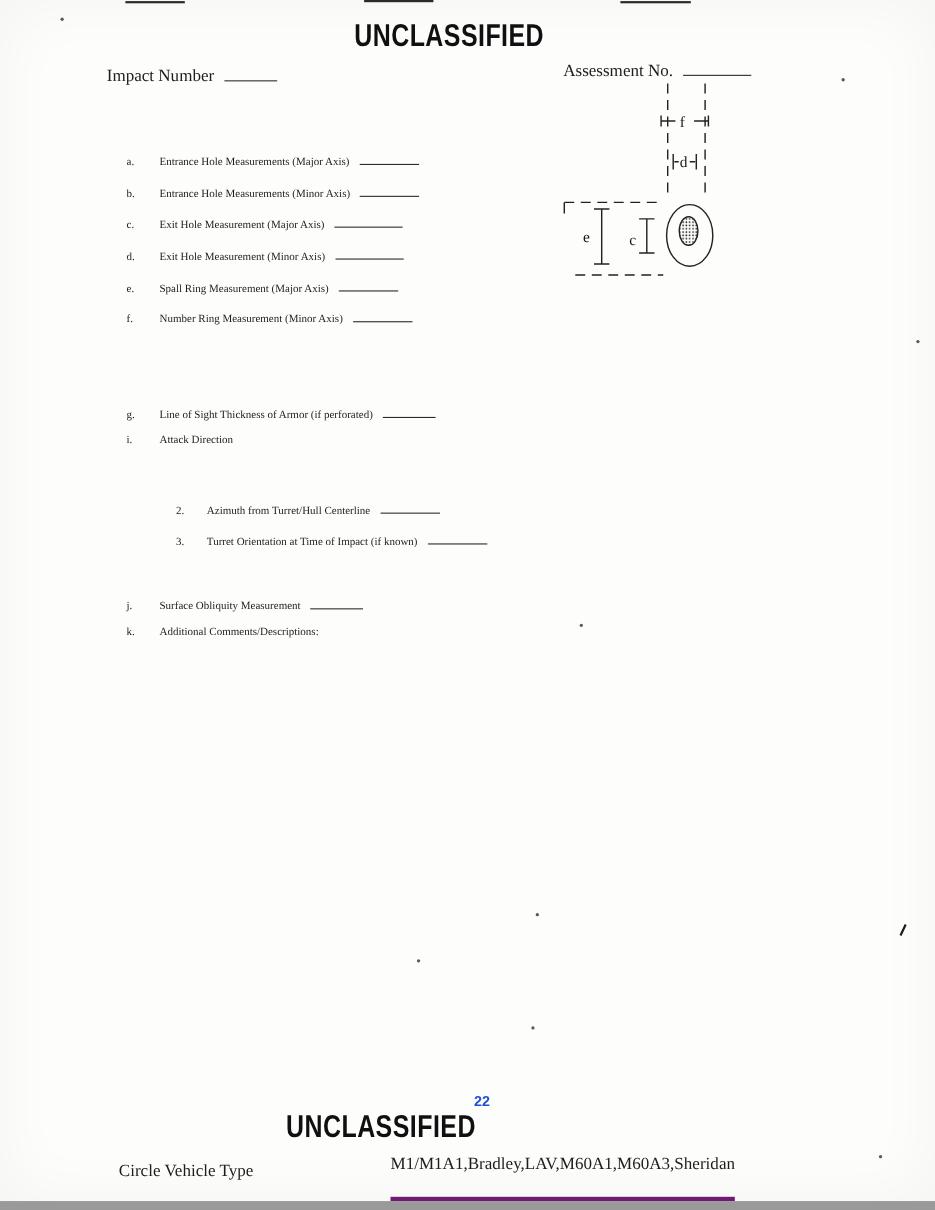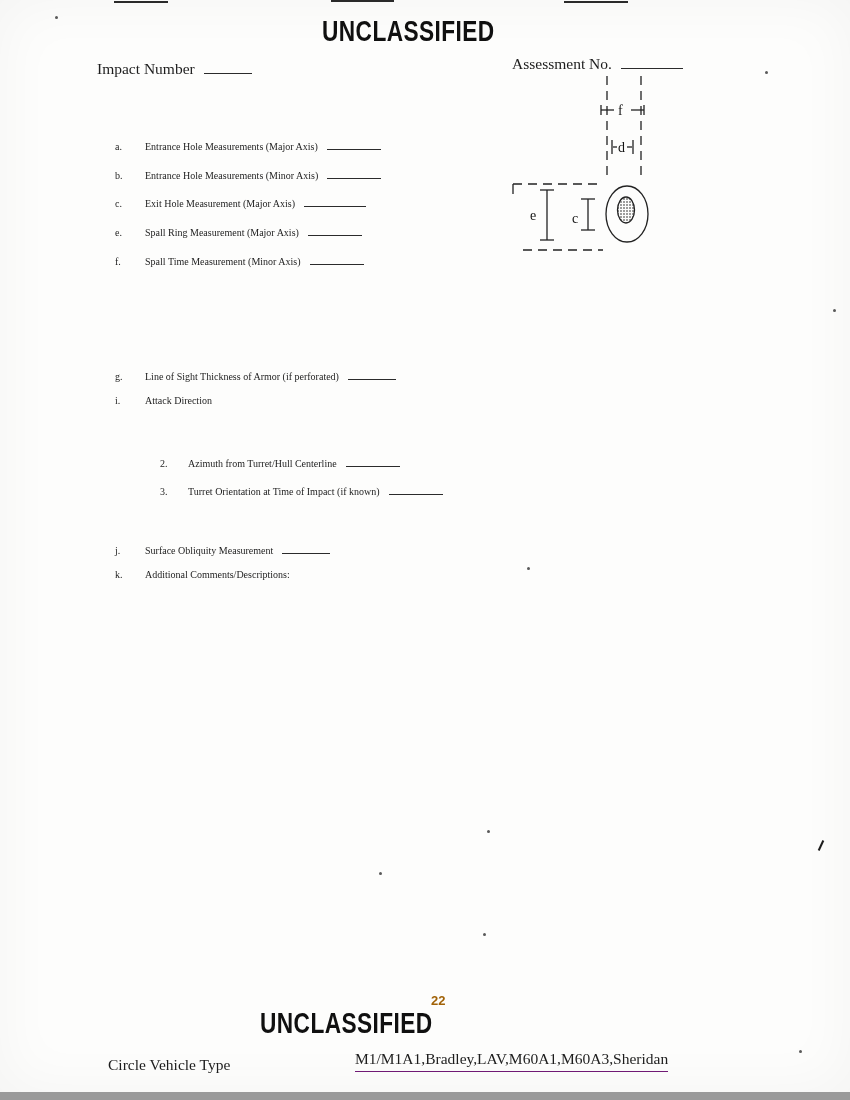--- a/index.html
+++ b/index.html
@@ -62,30 +62,30 @@
   }
   .sub-row .num {
     display: inline-block;
     width: 28px;
   }
   .page-number {
     position: absolute;
     font-family: "Liberation Sans", sans-serif;
     font-weight: 700;
     font-size: 13px;
-    color: #a16207;
+    color: #1d4ed8;
   }
   .footer-label {
     position: absolute;
     font-size: 15.5px;
     white-space: nowrap;
   }
   .underlined {
-    border-bottom: 1px solid #701a75;
-    padding-bottom: 3px;
+    border-bottom: 4px solid #701a75;
+    padding-bottom: 20px;
   }
   .artifact {
     position: absolute;
     background: #2a2a2a;
   }
   .speck {
     position: absolute;
     width: 3px;
     height: 3px;
     border-radius: 50%;
@@ -184,24 +184,27 @@
     <div class="row">
       <span class="letter">a.</span><span>Entrance Hole Measurements (Major Axis)</span><span class="blank w54"></span>
     </div>
     <div class="row">
       <span class="letter">b.</span><span>Entrance Hole Measurements (Minor Axis)</span><span class="blank w54"></span>
     </div>
     <div class="row">
       <span class="letter">c.</span><span>Exit Hole Measurement (Major Axis)</span><span class="blank w62"></span>
     </div>
     <div class="row">
+      <span class="letter">d.</span><span>Exit Hole Measurement (Minor Axis)</span><span class="blank w62"></span>
+    </div>
+    <div class="row">
       <span class="letter">e.</span><span>Spall Ring Measurement (Major Axis)</span><span class="blank w54"></span>
     </div>
     <div class="row">
-      <span class="letter">f.</span><span>Spall Time Measurement (Minor Axis)</span><span class="blank w54"></span>
+      <span class="letter">f.</span><span>Number Ring Measurement (Minor Axis)</span><span class="blank w54"></span>
     </div>
   </div>
 
   <div class="list" style="left:115px;top:366px;">
     <div class="row">
       <span class="letter">g.</span><span>Line of Sight Thickness of Armor (if perforated)</span><span class="blank w48"></span>
     </div>
     <div class="row">
       <span class="letter">i.</span><span>Attack Direction</span>
     </div>

